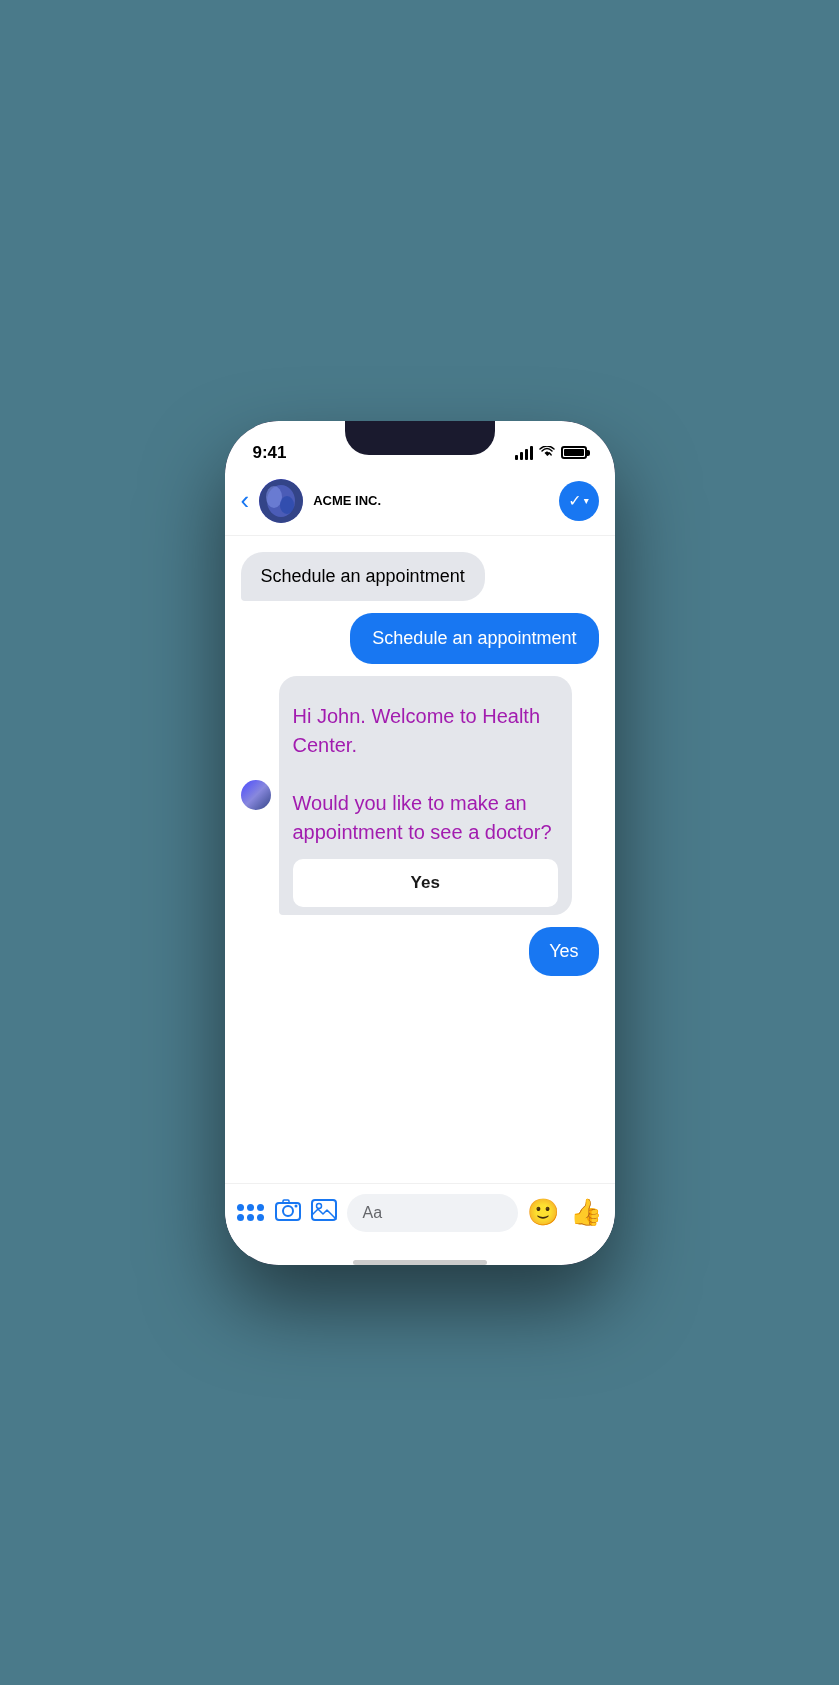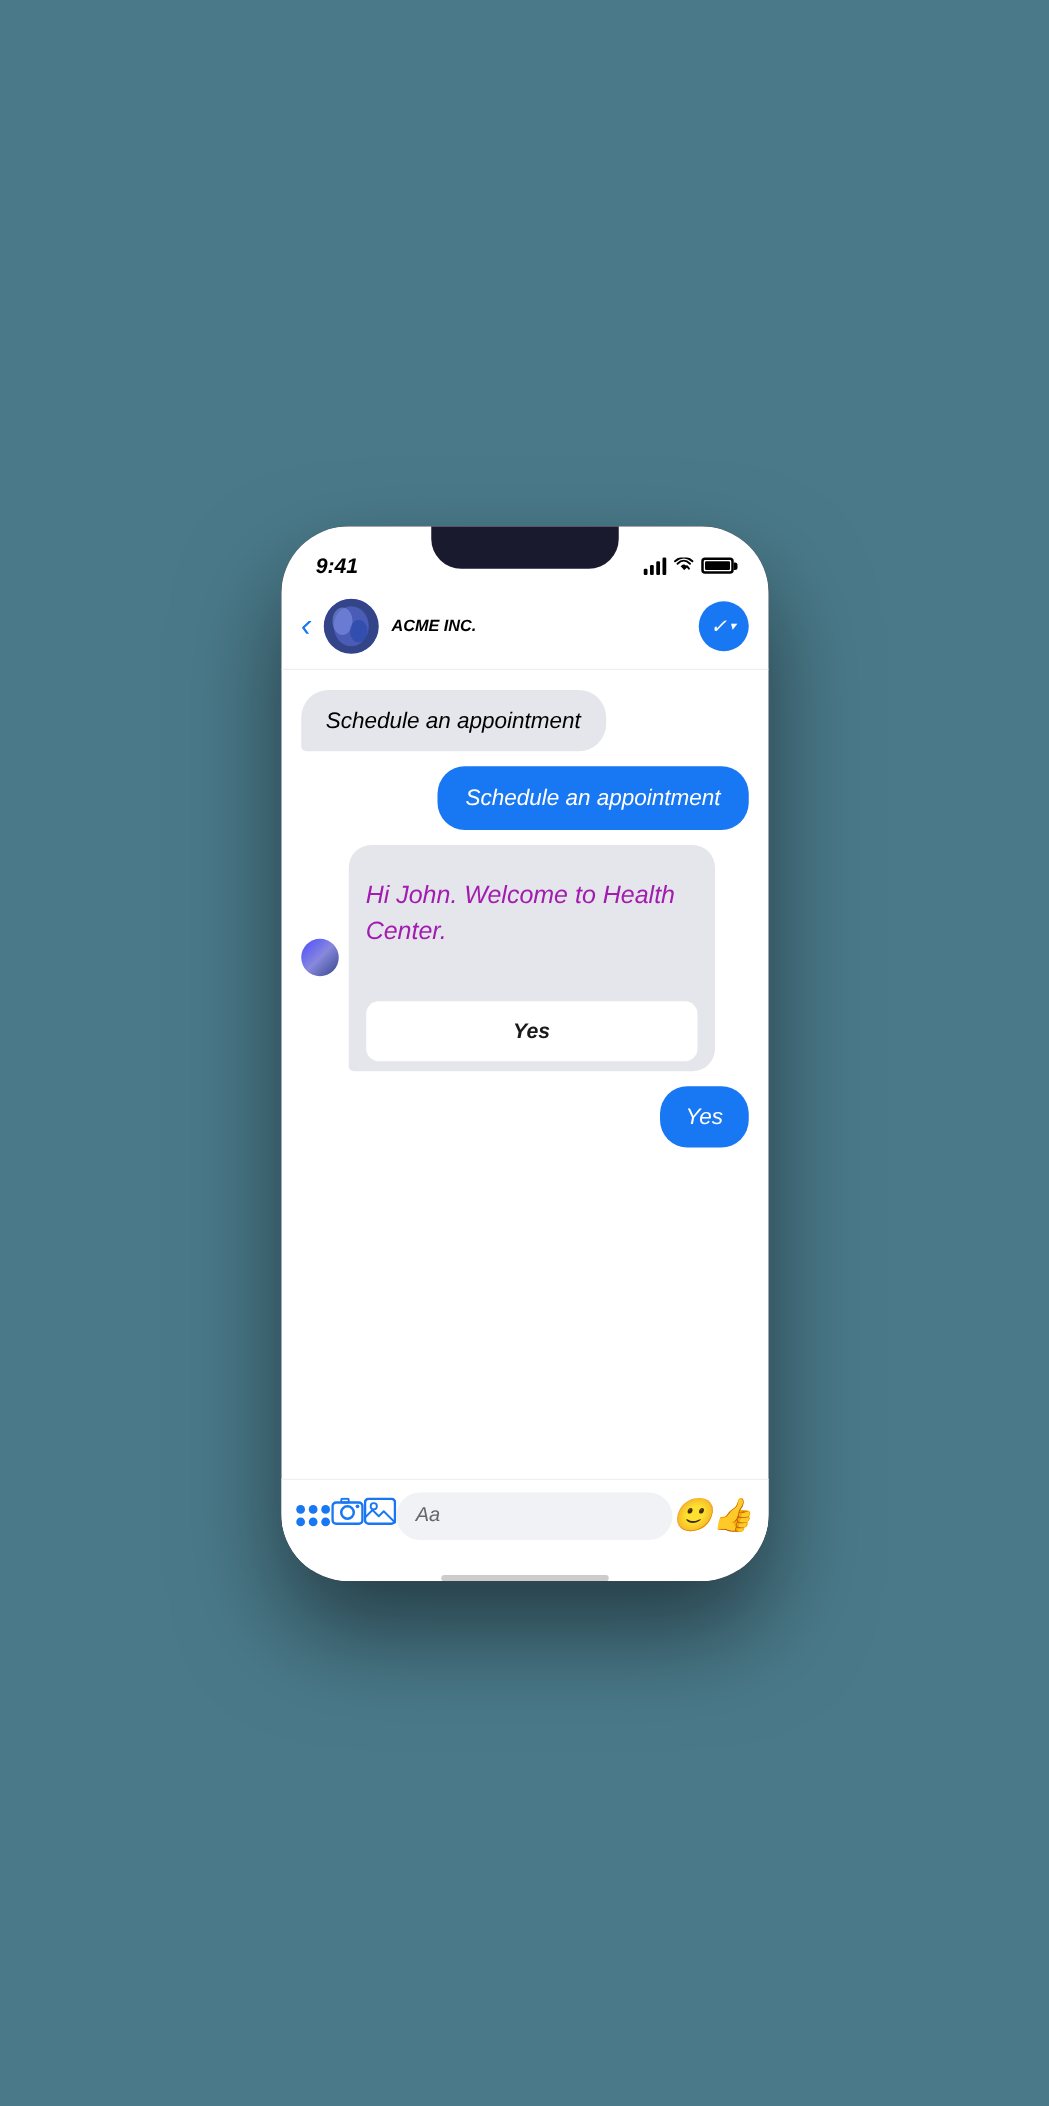--- a/index.html
+++ b/index.html
@@ -14,21 +14,20 @@
     }
 
     .phone-frame {
       width: 390px;
       height: 844px;
       background: #1a1a2e;
       border-radius: 54px;
       position: relative;
       box-shadow: 0 40px 80px rgba(0,0,0,0.5), inset 0 0 0 2px #3a3a5a;
       overflow: hidden;
-      font-style: italic;
     }
 
     .phone-screen {
       position: absolute;
       top: 0; left: 0; right: 0; bottom: 0;
       background: #ffffff;
       border-radius: 52px;
       overflow: hidden;
       display: flex;
       flex-direction: column;
@@ -282,20 +281,21 @@
 
     .card-button:last-child {
       margin-bottom: 0;
     }
 
     
     .bottom-toolbar {
       display: flex;
       align-items: center;
       padding: 10px 12px 24px;
+      gap: 10px;
       border-top: 1px solid #f0f0f0;
       background: #fff;
       flex-shrink: 0;
     }
 
     .toolbar-icon {
       color: #1877f2;
       font-size: 24px;
       cursor: pointer;
       flex-shrink: 0;
@@ -414,20 +414,21 @@
         <div class="bubble right-bubble" style="border-radius: 22px; padding: 13px 22px; font-size: 18px; font-weight: 500;">
           <span>Schedule an appointment</span>
         </div>
       </div>
 
       <div class="msg-row left">
         <div class="small-avatar" style="background: linear-gradient(135deg, #4a4aff, #8888dd, #334488);"></div>
         <div class="bot-card">
           <div class="bot-card-text">
             <span>Hi John. Welcome to Health Center.</span><br><br>
+            <span>Would you like to make an appointment to see a doctor?</span>
           </div>
           <div class="card-button">Yes</div>
         </div>
       </div>
 
       <div class="msg-row right">
         <div class="bubble right-bubble-small">
           <span>Yes</span>
         </div>
       </div>

